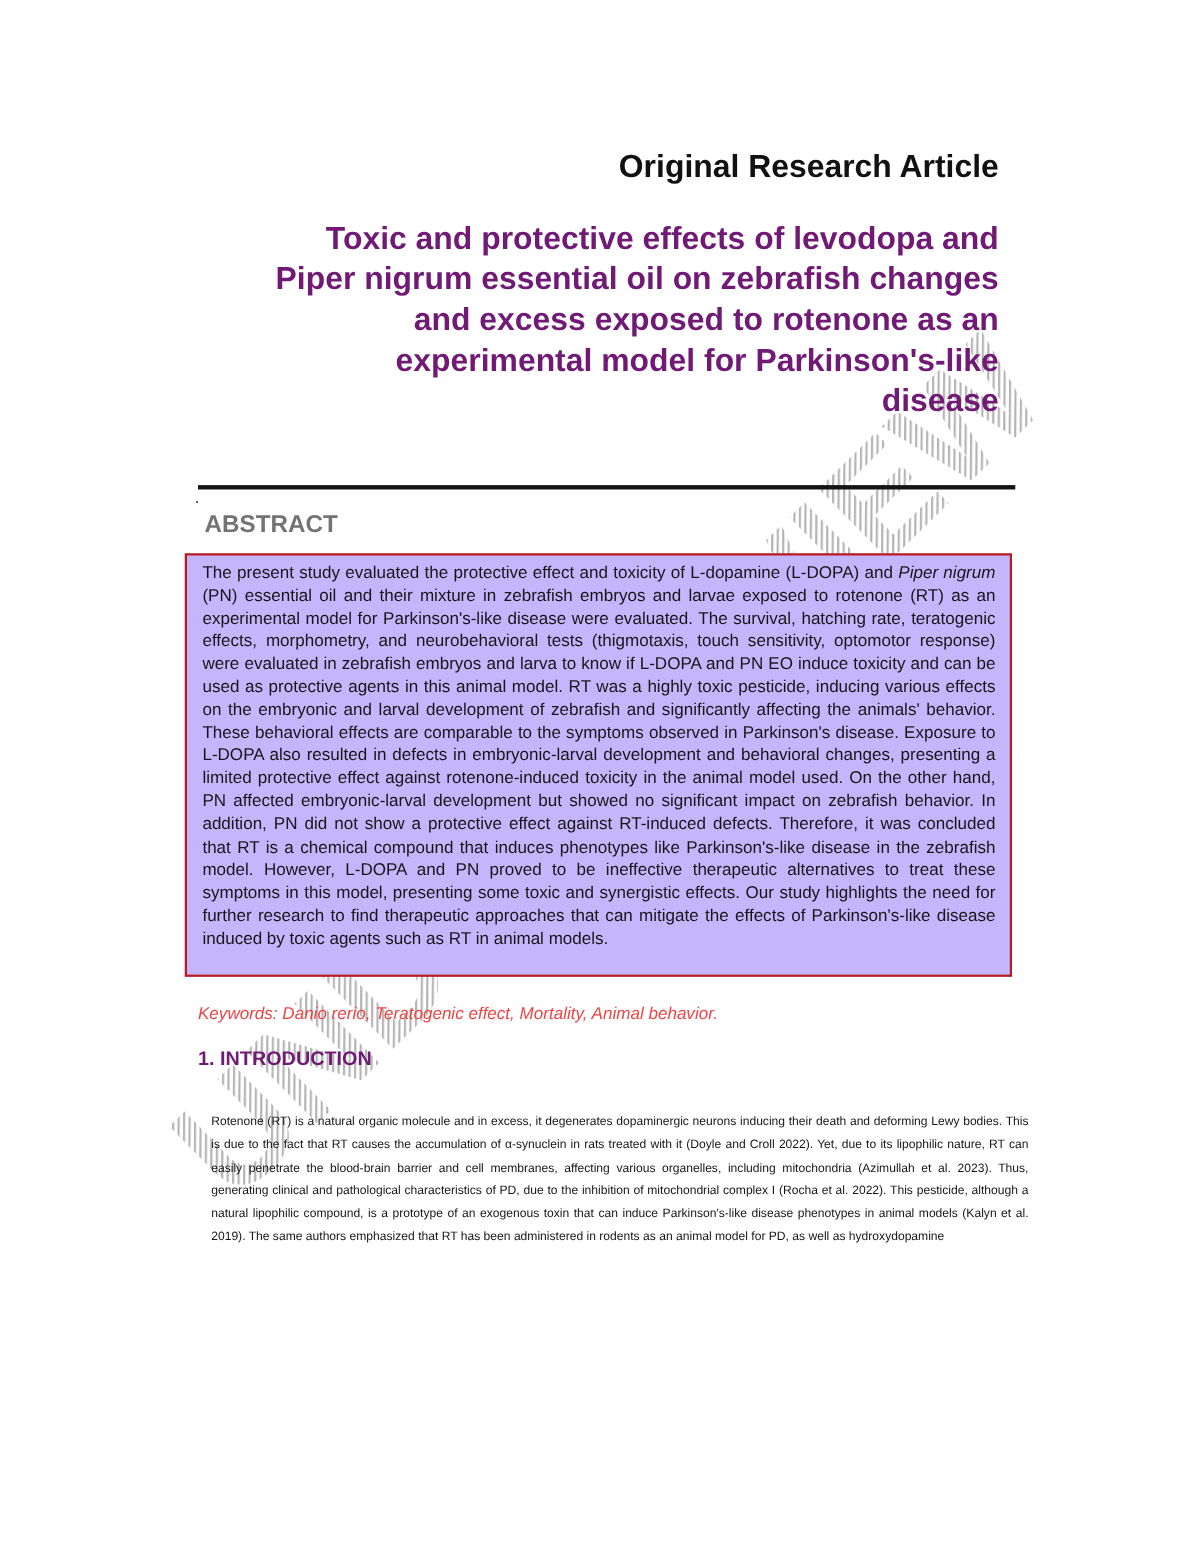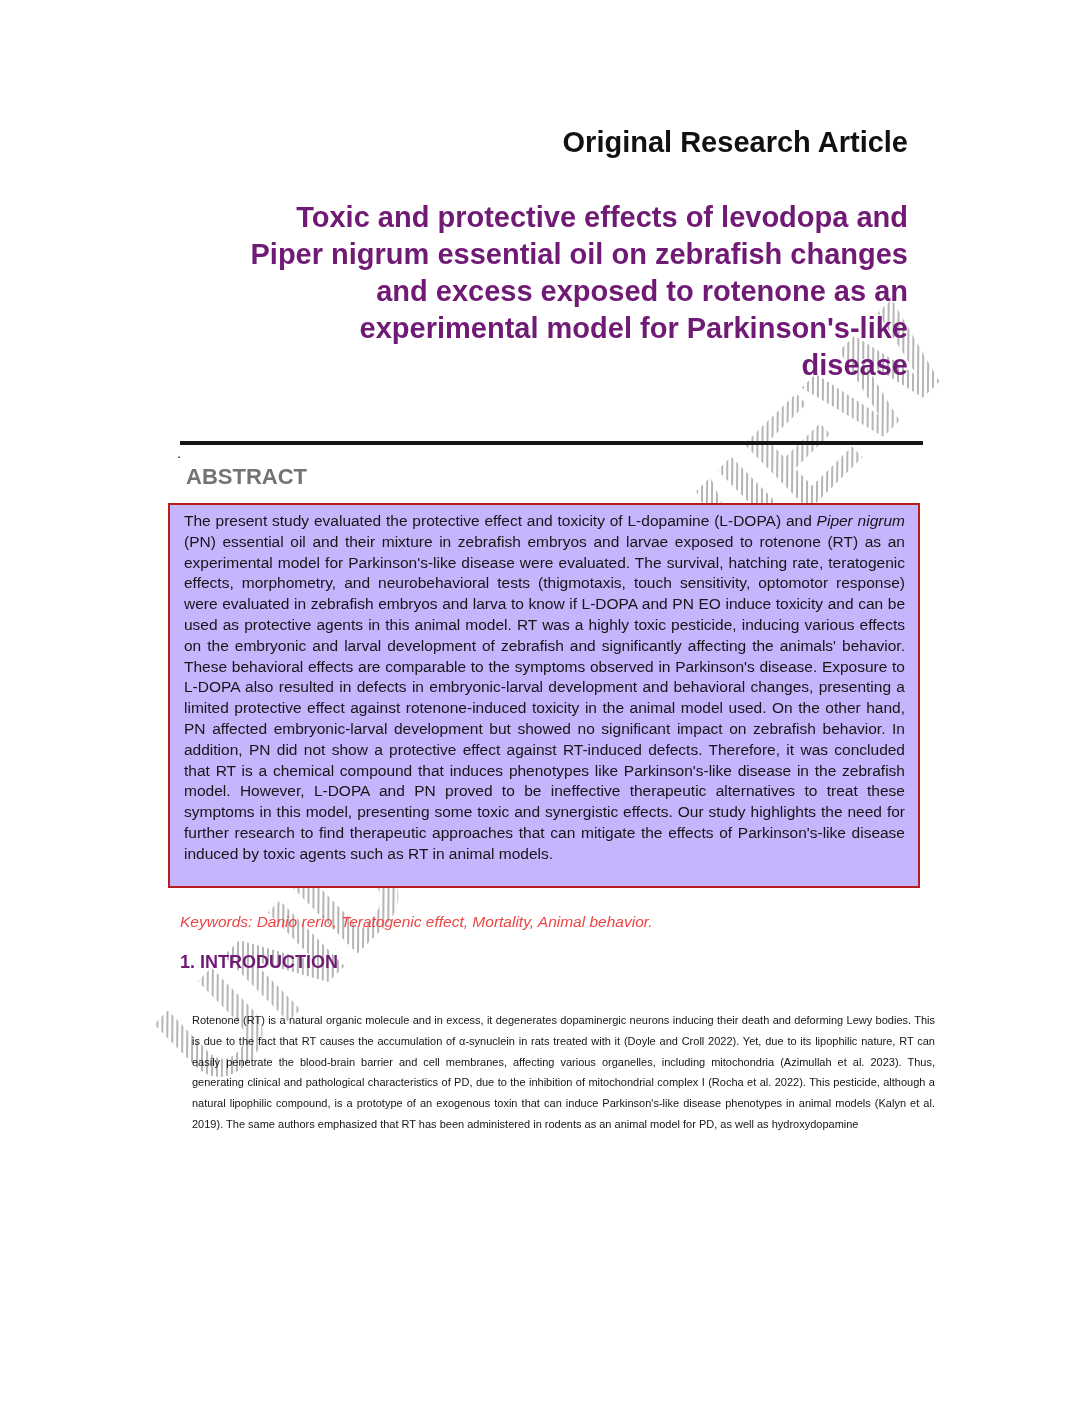--- a/index.html
+++ b/index.html
@@ -8,21 +8,21 @@
     width:1088px; height:1408px;
     background:#ffffff;
     font-family:"Liberation Sans", sans-serif;
     color:#1a1a1a;
     overflow:hidden;
   }
   .watermark { position:absolute; top:0; left:0; z-index:0; }
   .content { position:absolute; top:0; left:0; width:100%; height:100%; z-index:1; }
 
   .article-type {
-    position:absolute; top:126px; left:180px; width:728px;
+    position:absolute; top:136px; left:180px; width:728px;
     text-align:right; font-size:29px; font-weight:bold; color:#111;
   }
   .title {
     position:absolute; top:199px; left:180px; width:728px;
     text-align:right; font-size:29px; font-weight:bold; line-height:37px; color:#701a75;
     margin:0;
   }
   .title span { display:block; }
 
   .rule {

